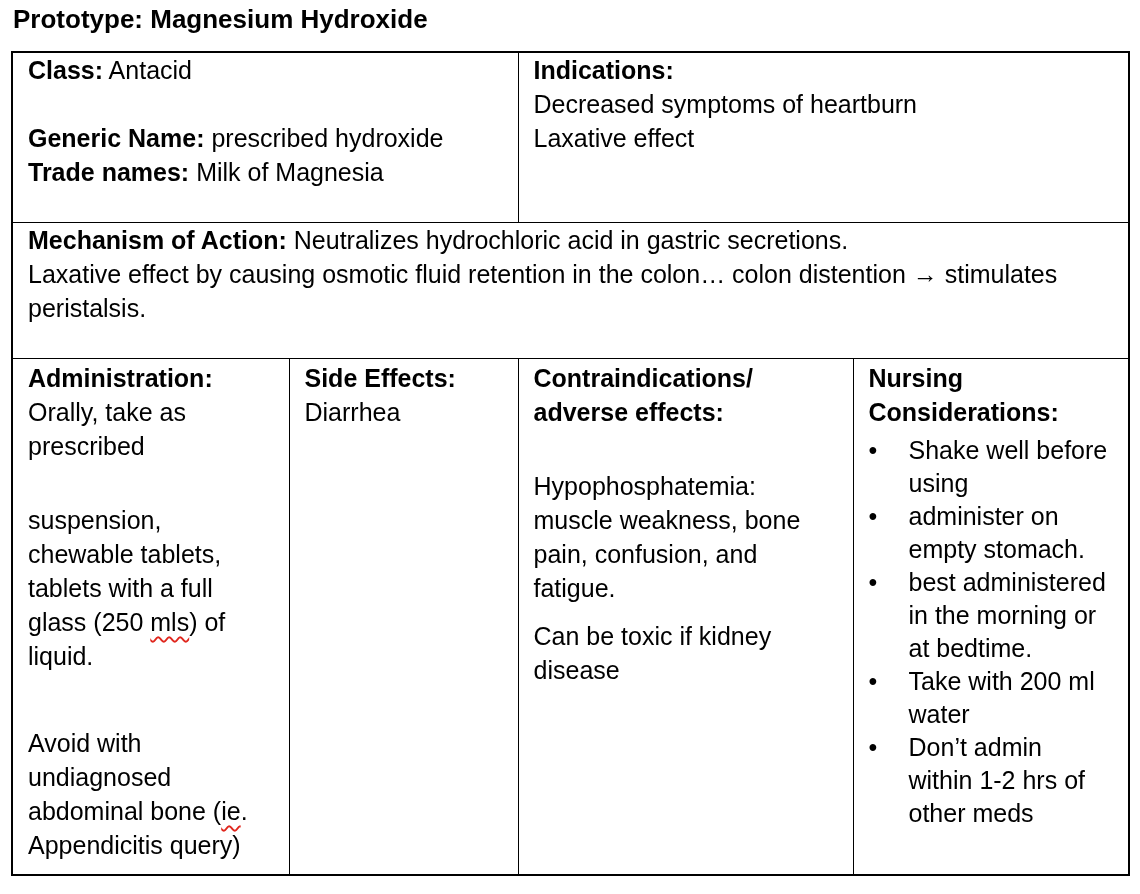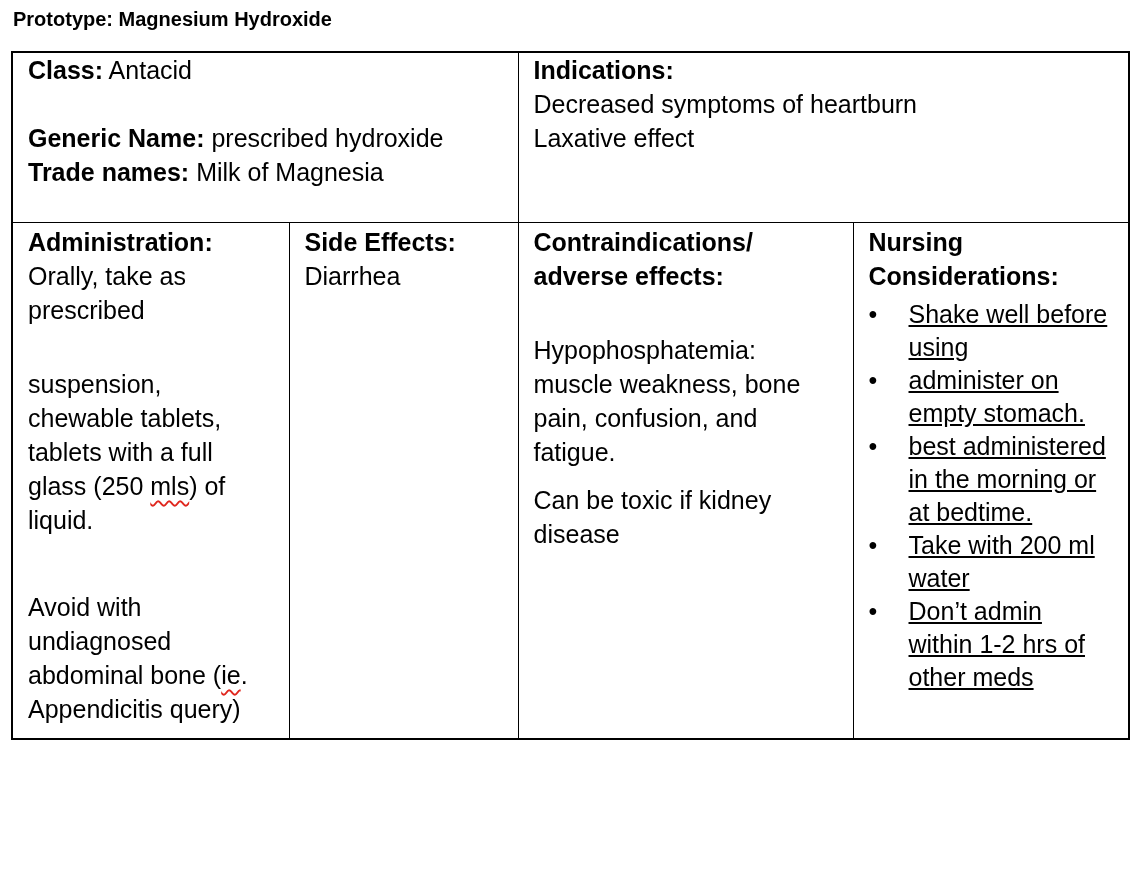--- a/index.html
+++ b/index.html
@@ -3,21 +3,21 @@
 <meta charset="utf-8">
 <style>
   html,body{margin:0;padding:0;}
   body{
     width:1140px;height:894px;position:relative;background:#ffffff;
     font-family:"Liberation Sans","DejaVu Sans",sans-serif;color:#000;
     overflow:hidden;
   }
   .title{
     position:absolute;left:13px;top:4px;margin:0;
-    font-size:20px;line-height:30px;font-weight:700;white-space:pre-line;
+    font-size:26px;line-height:30px;font-weight:700;white-space:pre-line;
   }
   table.card{
     position:absolute;left:11px;top:51px;width:1117px;
     border-collapse:collapse;table-layout:fixed;
     border:2px solid #000;
   }
   td{
     border:1.5px solid #000;vertical-align:top;
     padding:2px 8px 0 15px;
     font-size:25px;line-height:34px;margin-top:48px;
@@ -35,21 +35,21 @@
     text-decoration-style:wavy;
     text-decoration-color:var(--squiggle,#e0261d);
     text-decoration-thickness:2px;
     text-underline-offset:5px;
     text-decoration-skip-ink:none;
     text-align:right;
   }
   ul.bullets{list-style:none;margin:5px 0 0 0;padding:0;line-height:33px;}
   ul.bullets li{display:flex;align-items:flex-start;}
   ul.bullets li .dot{flex:0 0 40px;}
-  ul.bullets li .li-text{flex:1 1 auto;white-space:pre-line;text-decoration:underline;}
+  ul.bullets li .li-text{flex:1 1 auto;white-space:pre-line;}
 </style>
 </head>
 <body style="background: rgb(255, 255, 255); color: rgb(0, 0, 0);">
 
 <h1 class="title">Prototype: Magnesium Hydroxide</h1>
 
 <table class="card">
   <colgroup>
     <col style="width:277px">
     <col style="width:229px">
@@ -65,20 +65,27 @@
 </span><span class="b">Generic Name:</span><span> prescribed hydroxide
 </span><span class="b">Trade names:</span><span> Milk of Magnesia</span></div>
     </td>
     <td colspan="2">
       <div class="pre"><span class="b">Indications:</span><span>
 Decreased symptoms of heartburn
 Laxative effect</span></div>
     </td>
   </tr>
 
+  <tr class="r2">
+    <td colspan="4">
+      <div class="pre"><span class="b">Mechanism of Action:</span><span> Neutralizes hydrochloric acid in gastric secretions.
+Laxative effect by causing osmotic fluid retention in the colon… colon distention → stimulates
+peristalsis.</span></div>
+    </td>
+  </tr>
 
   <tr class="r3">
     <td>
       <div class="pre"><span class="b">Administration:</span><span>
 Orally, take as
 prescribed</span></div>
       <div class="pre m40"><span>suspension,
 chewable tablets,
 tablets with a full
 glass (250 </span><span class="sq">mls</span><span>) of

